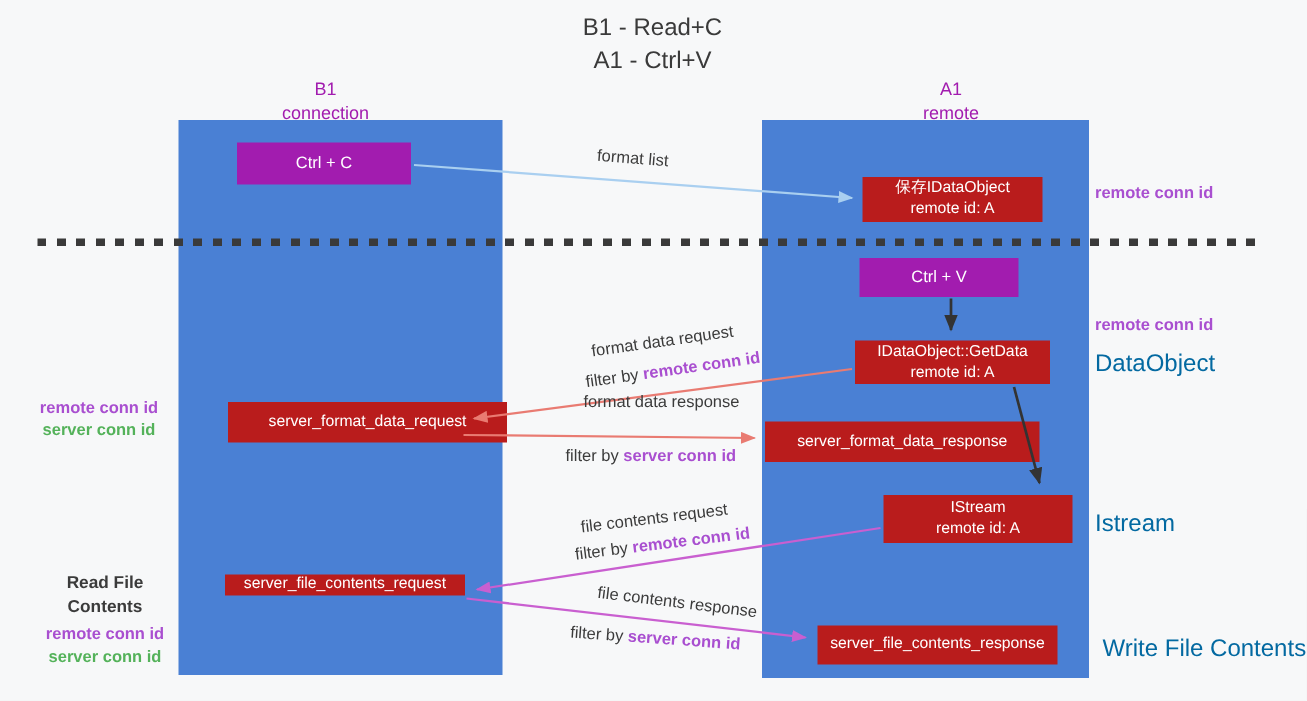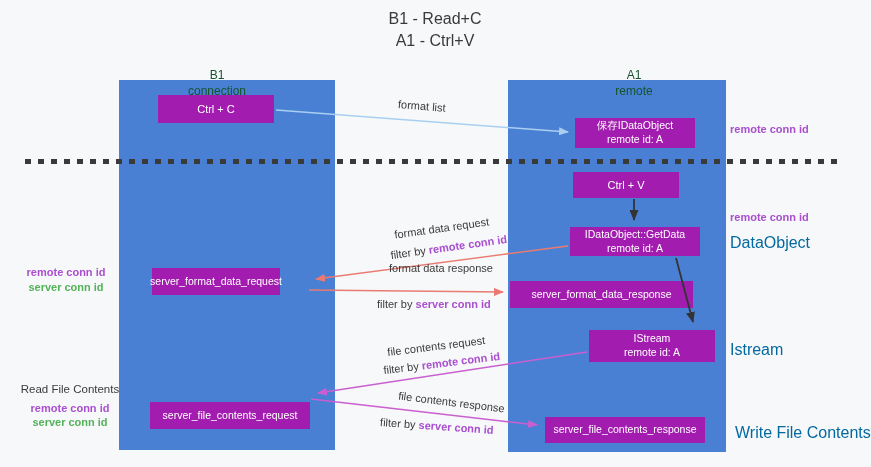--- a/index.html
+++ b/index.html
@@ -11,51 +11,51 @@
   }
   .title {
     position: absolute; left: 300px; top: 8px; width: 270px;
     text-align: center; font-size: 16px; color: #3a3a3a; line-height: 1.35;
     z-index: 8;
   }
   .lane {
     position: absolute; background: #4a80d4; z-index: 1;
   }
   .lane-header {
-    position: absolute; text-align: center; font-size: 12px; color: #14532d;
-    line-height: 1.35; z-index: 8; margin-top: 16px;
+    position: absolute; text-align: center; font-size: 12px; color: #a21caf;
+    line-height: 1.35; z-index: 8;
   }
   .dashed-line {
     position: absolute; left: 25px; top: 159px; width: 813px; height: 5px;
     background: repeating-linear-gradient(90deg, #3a3a3a 0 6px, transparent 6px 13px);
     z-index: 7;
   }
   .node {
     position: absolute; display: flex; flex-direction: column;
     align-items: center; justify-content: center;
     color: #fff; text-align: center; z-index: 6; line-height: 1.3;
   }
-  .node.orange { background: #a21caf; font-size: 10.5px; }
+  .node.orange { background: #b91c1c; font-size: 10.5px; }
   .node.green  { background: #a21caf; font-size: 11px; }
   .svg-overlay { position: absolute; left: 0; top: 0; z-index: 7; pointer-events: none; }
   .edge-label {
     position: absolute; font-size: 11px; color: #3b3b3b; white-space: nowrap;
     z-index: 8; transform-origin: center;
   }
   .bold-purple { color: #a94fd0; font-weight: bold; }
   .bold-green  { color: #54b25a; font-weight: bold; }
   .ann {
     position: absolute; white-space: nowrap; z-index: 8; font-size: 11px;
   }
   .ann.black { font-size: 16px; color: #0369a1; }
   .ann-group {
     position: absolute; text-align: center; z-index: 8; font-size: 11px;
     line-height: 1.35;
   }
-  .ann-group .black-line { color: #3b3b3b; font-size: 11.5px; font-weight: normal; }
+  .ann-group .black-line { color: #3b3b3b; font-size: 11.5px; font-weight: bold; }
 </style>
 </head>
 <body>
 
 <div class="canvas">
 
   <div class="title">
     <div>B1 - Read+C</div>
     <div>A1 - Ctrl+V</div>
   </div>
@@ -85,34 +85,34 @@
 
   <div class="node green" style="left:573px; top:172px; width:106px; height:26px;">
     <span>Ctrl + V</span>
   </div>
 
   <div class="node orange" style="left:570px; top:227px; width:130px; height:29px;">
     <span>IDataObject::GetData</span>
     <span>remote id: A</span>
   </div>
 
-  <div class="node orange" style="left:152px; top:268px; width:128px; height:27px;">
+  <div class="node orange" style="left:152px; top:268px; width:186px; height:27px;">
     <span>server_format_data_request</span>
   </div>
 
   <div class="node orange" style="left:510px; top:281px; width:183px; height:27px;">
     <span>server_format_data_response</span>
   </div>
 
   <div class="node orange" style="left:589px; top:330px; width:126px; height:32px;">
     <span>IStream</span>
     <span>remote id: A</span>
   </div>
 
-  <div class="node orange" style="left:150px; top:402px; width:160px; height:27px;text-align:center;">
+  <div class="node orange" style="left:150px; top:383px; width:160px; height:14px;text-align:center;">
     <span>server_file_contents_request</span>
   </div>
 
   <div class="node orange" style="left:545px; top:417px; width:160px; height:26px;">
     <span>server_file_contents_response</span>
   </div>
 
   <svg class="svg-overlay" width="871" height="467" viewBox="0 0 871 467">
     <defs>
       <marker id="m-blue" markerUnits="userSpaceOnUse" markerWidth="10" markerHeight="8" refX="9" refY="4" orient="auto">

